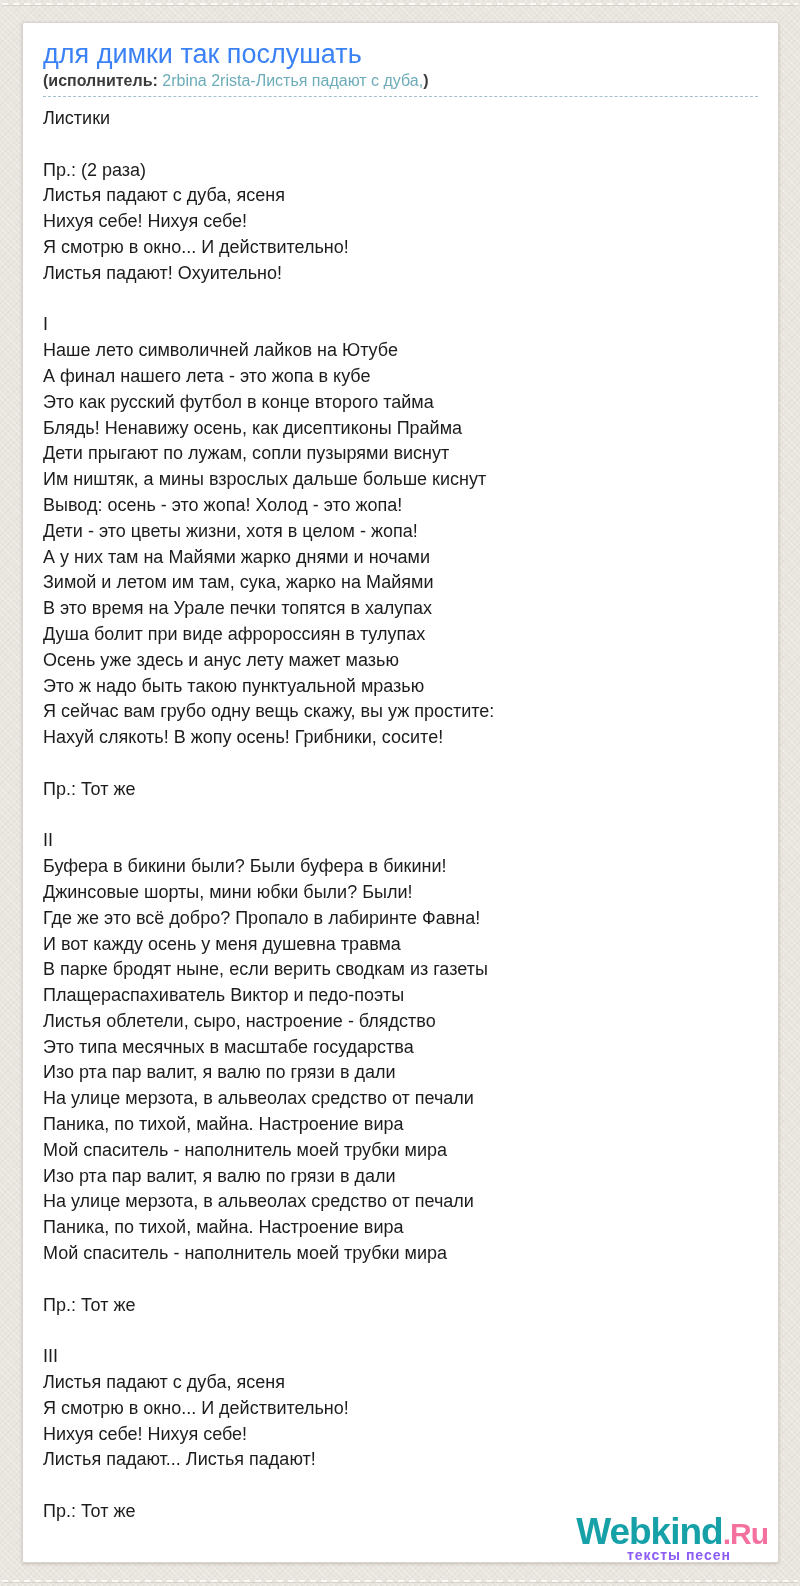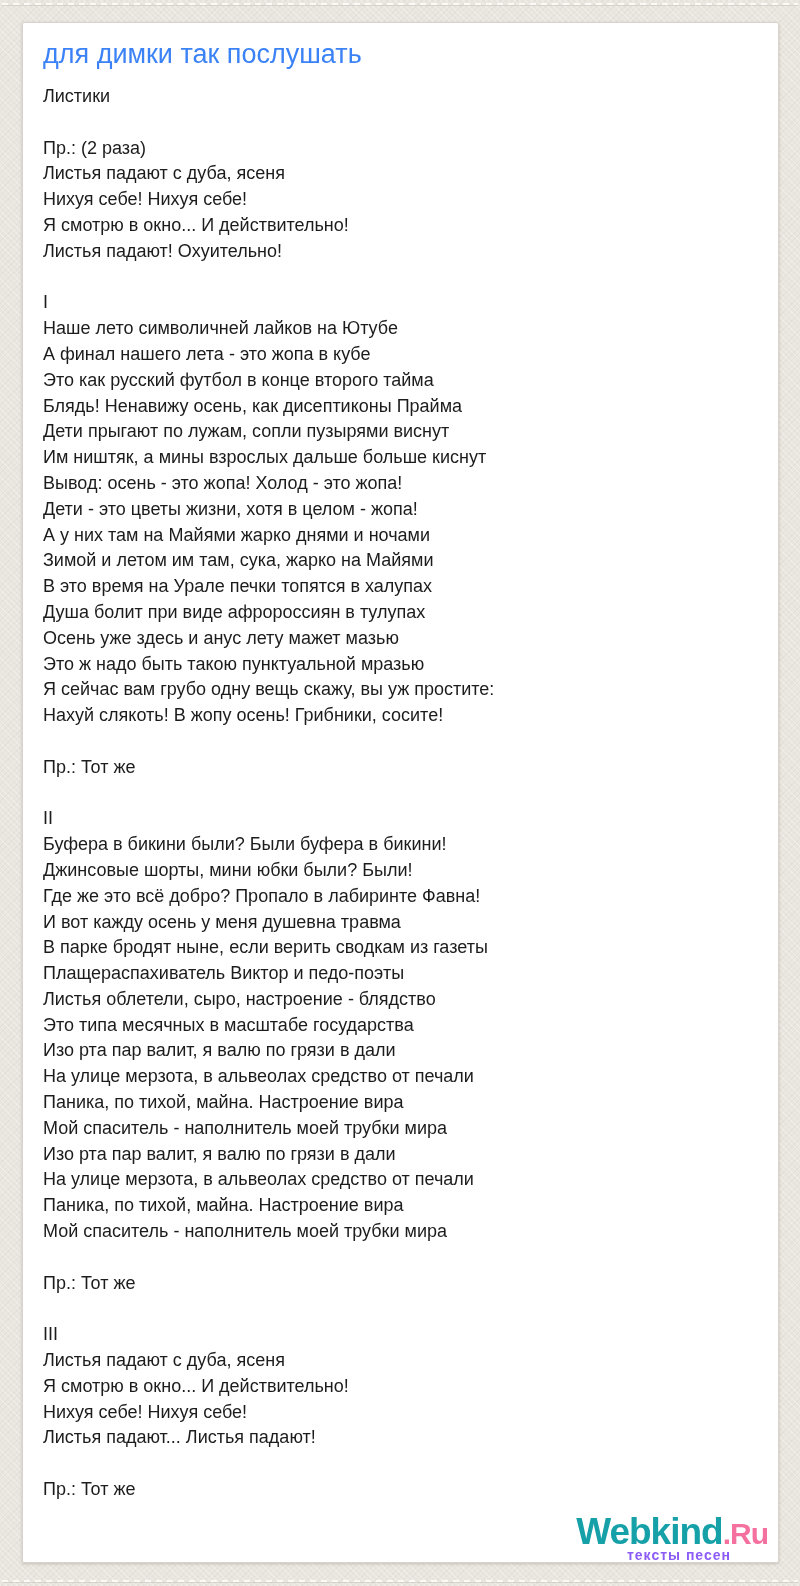--- a/index.html
+++ b/index.html
@@ -63,21 +63,21 @@
     font-weight: 700;
     color: #3b3b3b;
   }
   .artist-link {
     color: #6cacb9;
     text-decoration: none;
     font-weight: 400;
   }
 
   .lyrics {
-    margin-top: 15px;
+    margin-top: 9px;
     font-size: 18px;
     line-height: 25.8px;
     color: #1c1c1c;
     white-space: pre-line;
   }
 
   .logo {
     position: absolute;
     right: 10px;
     bottom: 0;
@@ -107,20 +107,21 @@
   }
 </style>
 </head>
 <body>
 
 <div class="stitch stitch-top"></div>
 
 <div class="card">
   <div>
     <h1 class="title">для димки так послушать</h1>
+    <div class="artist-line"><span class="artist-prefix">(исполнитель: </span><a class="artist-link" href="#">2rbina 2rista-Листья падают с дуба,</a><span class="artist-suffix">)</span></div>
   </div>
 
   <div class="lyrics">Листики
 
 Пр.: (2 раза)
 Листья падают с дуба, ясеня
 Нихуя себе! Нихуя себе!
 Я смотрю в окно... И действительно!
 Листья падают! Охуительно!
 

